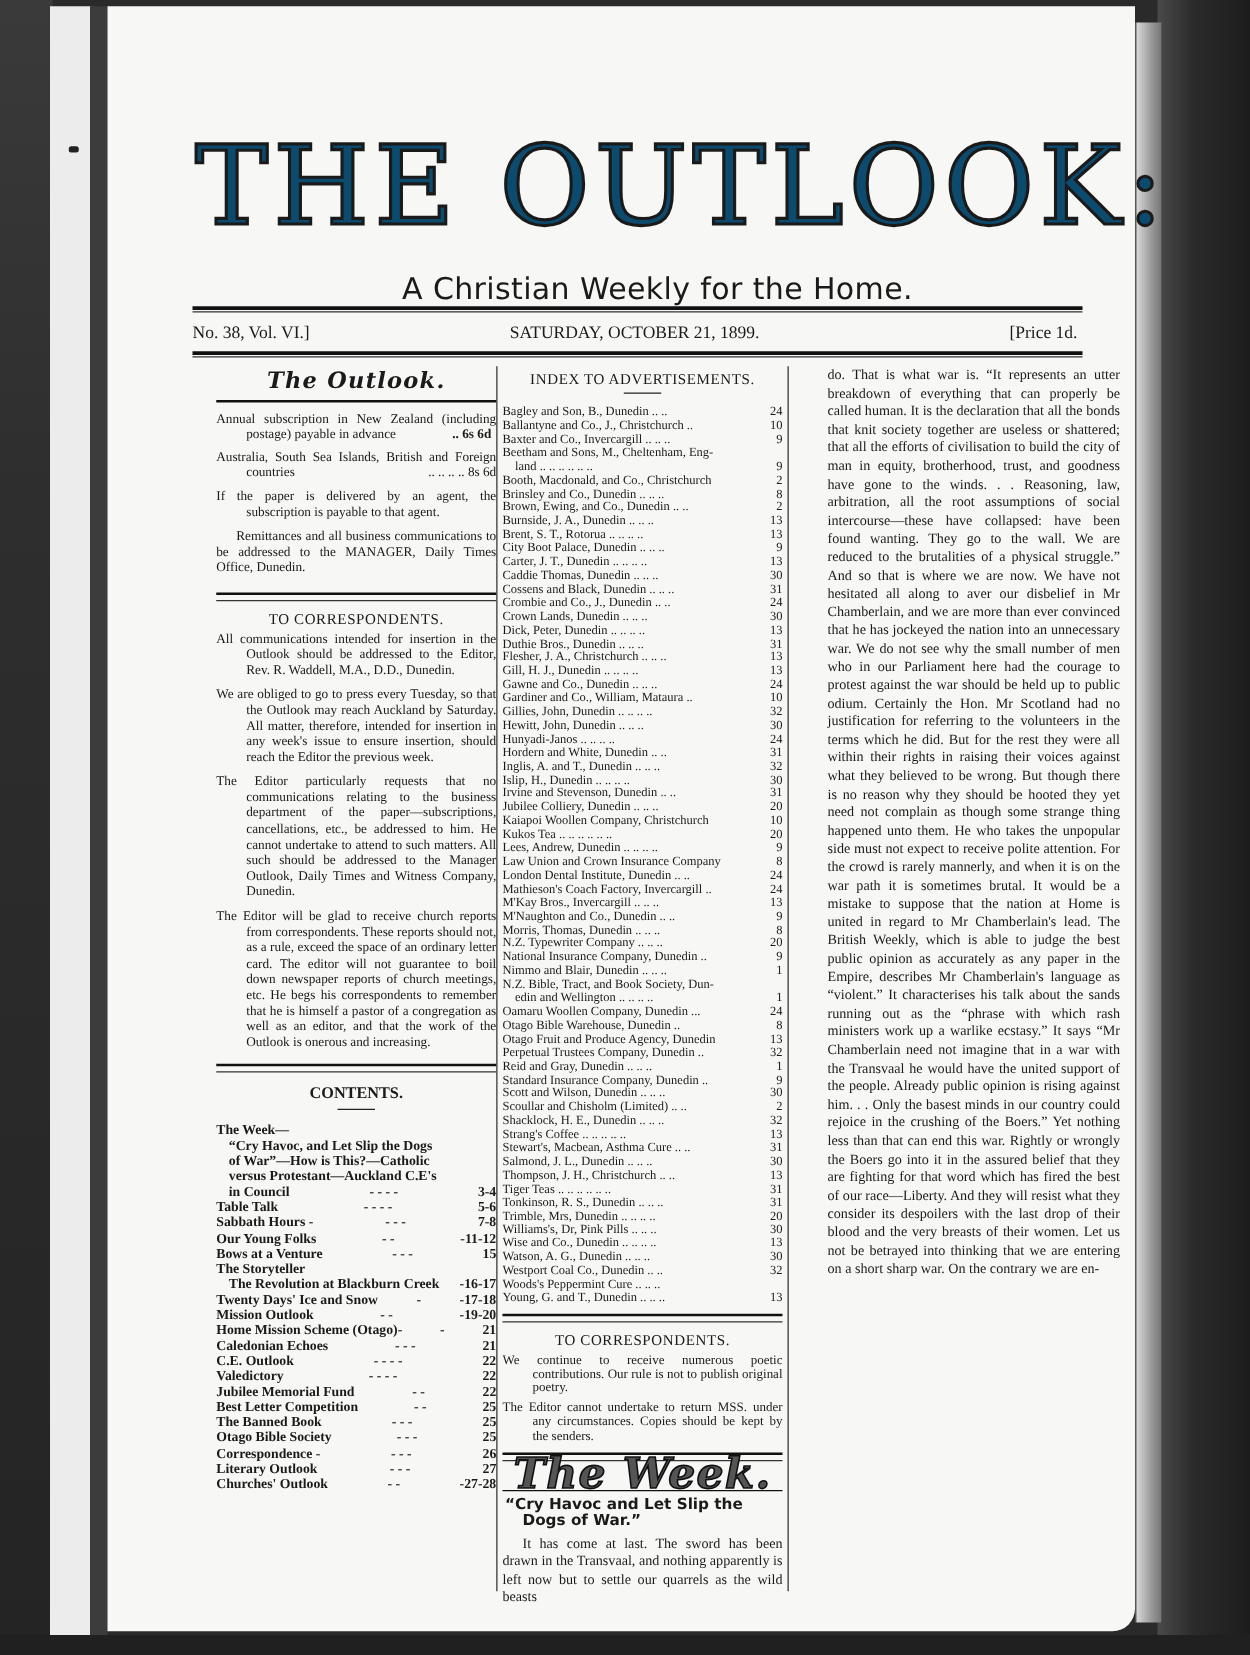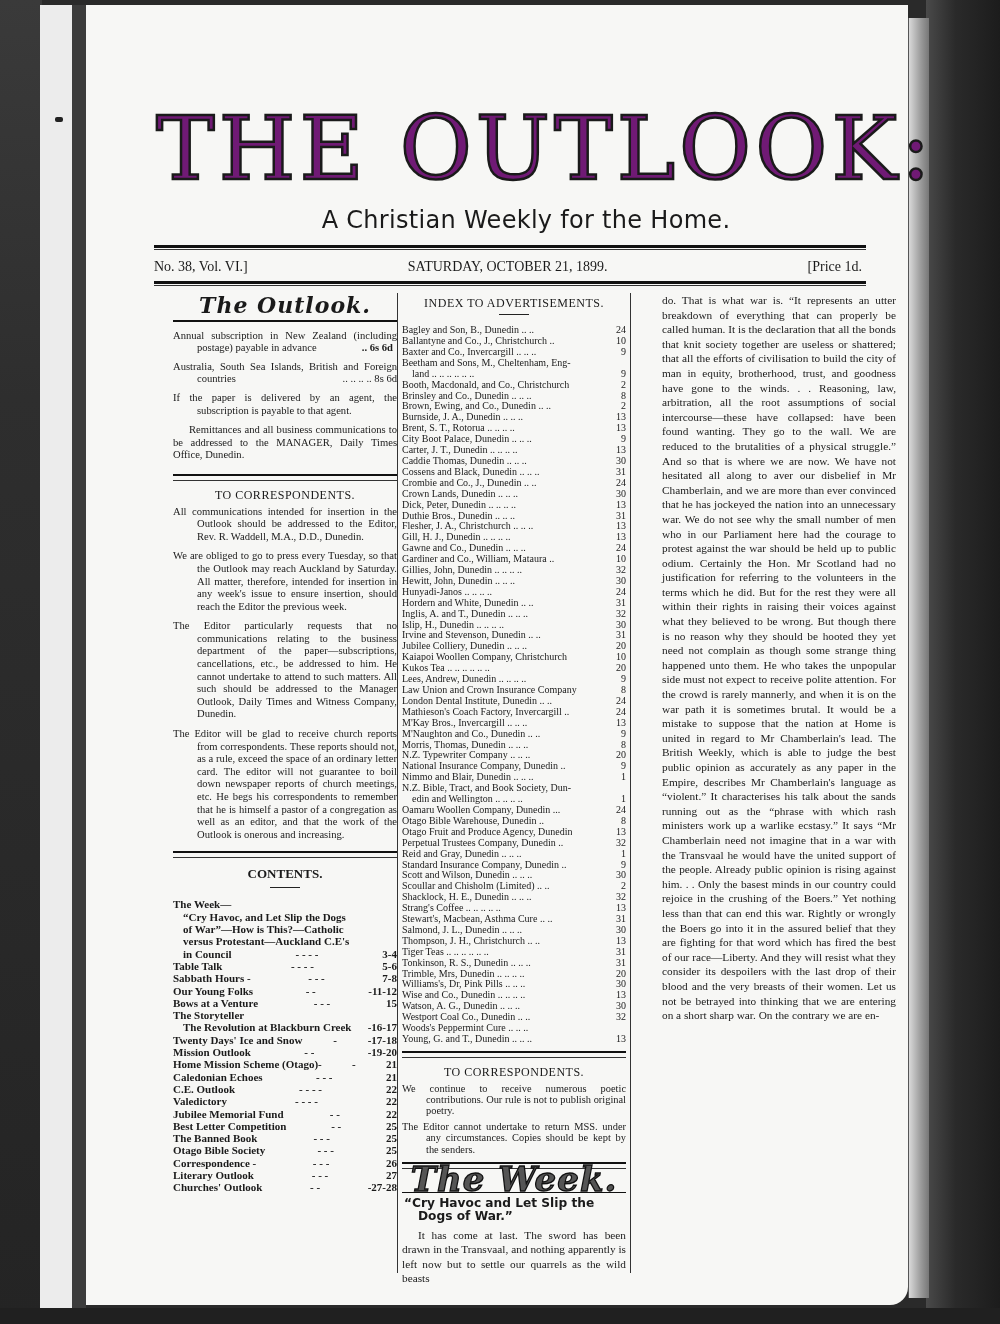--- a/index.html
+++ b/index.html
@@ -17,36 +17,36 @@
   .page {
     position: absolute; left: 86px; top: 5px; width: 822px; height: 1300px;
     background: #f7f7f5; border-radius: 0 0 18px 0;
   }
   .bottom-dark { position: absolute; left: 0; top: 1308px; width: 1000px; height: 16px; background: #202020; }
   .mark { position: absolute; width: 8px; height: 5px; background: #222; border-radius: 2px; }
 
   .masthead { position: absolute; left: 80px; top: 100px; width: 720px; text-align: center; }
   .title {
     font-family: "DejaVu Serif", "Liberation Serif", serif; font-weight: normal;
-    font-size: 88px; letter-spacing: 4px; color: #701a75; line-height: 1;
+    font-size: 88px; letter-spacing: 4px; color: #0c4a6e; line-height: 1;
     -webkit-text-stroke: 2.5px #1a1a1a; white-space: nowrap; margin-left: -10px;
   }
-  .subtitle { font-family: "DejaVu Sans", "Liberation Sans", sans-serif; font-size: 24px; margin-top: 13px; letter-spacing: 0.3px; }
+  .subtitle { font-family: "DejaVu Sans", "Liberation Sans", sans-serif; font-size: 24px; margin-top: 24px; letter-spacing: 0.3px; }
   .rule-thick { position: absolute; height: 3px; background: #111; }
   .rule-thin { position: absolute; height: 1px; background: #333; }
   .dateline { position: absolute; left: 68px; top: 254px; width: 708px; font-size: 14px; display: flex; justify-content: space-between; }
   .dateline span { white-space: nowrap; }
 
   .col { position: absolute; top: 288px; font-size: 10.6px; line-height: 12.6px; }
   .col-left { left: 87px; width: 224px; }
   .col-mid { left: 311px; width: 234px; border-left: 1.5px solid #333; border-right: 1.5px solid #333; padding: 0 4px; box-sizing: border-box; height: 980px; }
   .col-right { left: 570px; width: 240px; padding-left: 6px; box-sizing: border-box; font-size: 11.3px; line-height: 14.6px; text-align: justify; }
 
   .blackletter { font-family: "DejaVu Serif", serif; font-weight: bold; font-style: italic; text-align: center; }
-  .bl-outlook { font-size: 22px; margin: 6px 0 8px; letter-spacing: 1px; }
+  .bl-outlook { font-size: 18px; margin: 6px 0 8px; letter-spacing: 1px; }
   .bl-week { font-size: 34px; margin: 4px 0 6px; color: #555; -webkit-text-stroke: 1.3px #111; letter-spacing: 1px; }
   .sec-rule { height: 2px; background: #111; margin: 2px 0; }
   .sec-rule2 { height: 4px; border-top: 2px solid #111; border-bottom: 1px solid #333; margin: 4px 0; }
   .heading { text-align: center; font-size: 12px; letter-spacing: 0.5px; margin: 8px 0 4px; }
   .heading-bold { text-align: center; font-size: 13px; font-weight: bold; margin: 10px 0 6px; }
   .short-rule { width: 30px; height: 1.5px; background: #222; margin: 3px auto 10px; }
 
   .para { margin: 0 0 6px; text-align: justify; }
   .hang { padding-left: 24px; text-indent: -24px; margin: 0 0 7px; text-align: justify; }
   .indent { text-indent: 16px; }

